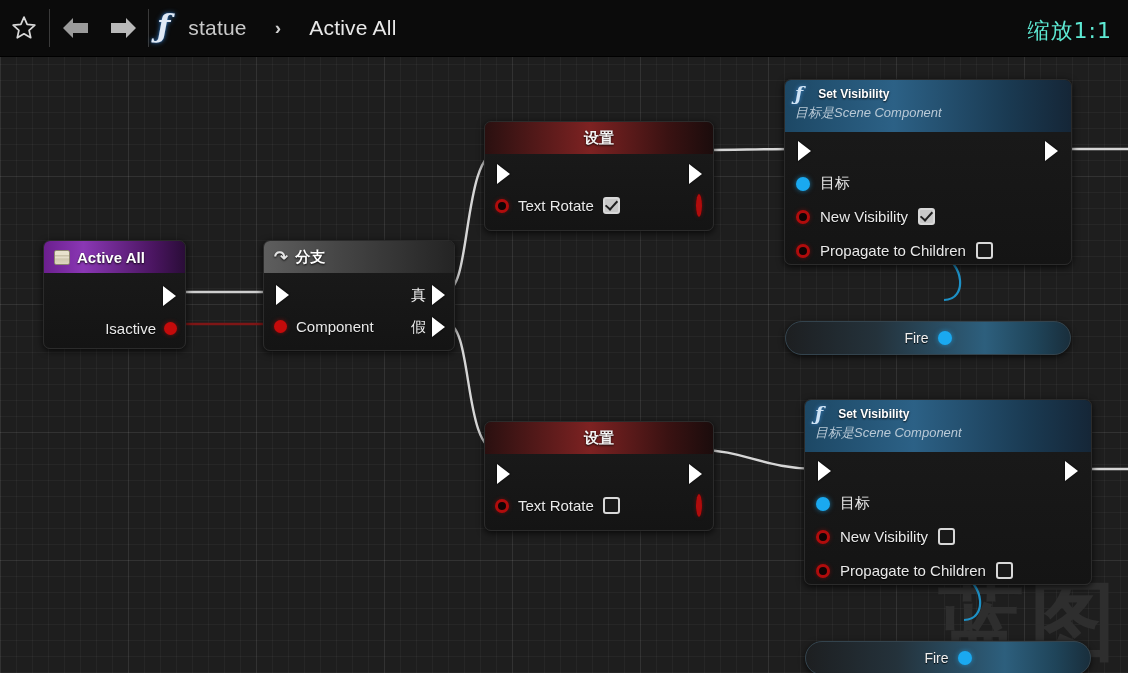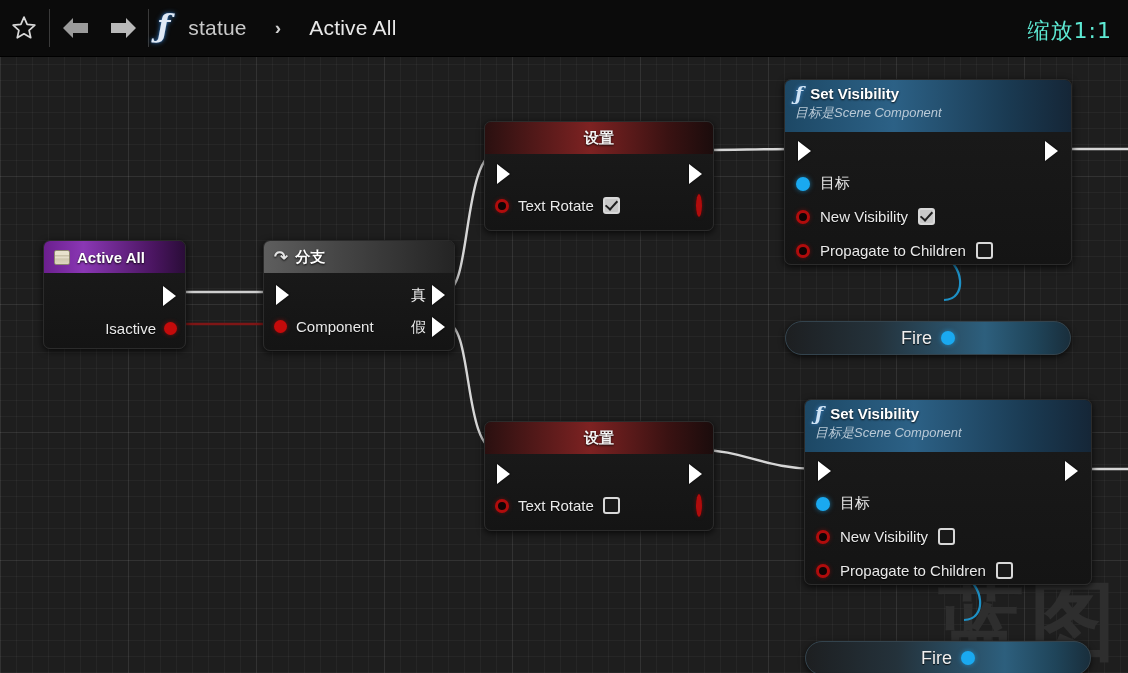--- a/index.html
+++ b/index.html
@@ -98,21 +98,21 @@
   }
   .node-head.red {
     background: linear-gradient(to right, #2a1010 0%, #7d2222 46%, #3a1212 80%, #1b0c0c 100%);
     justify-content: center;
   }
   .node-head-2 {
     height: 52px; display: block; padding: 4px 10px 0 10px;
     border-radius: 6px 6px 0 0;
     background: linear-gradient(to right, #1d4865 0%, #2c6186 38%, #1a3a52 78%, #152637 100%);
   }
-  .nh-title { font-size: 15px; font-weight: bold; color: #fff; text-shadow: 0 1px 2px rgba(0,0,0,.9); }
+  .nh-title { font-size: 12px; font-weight: bold; color: #fff; text-shadow: 0 1px 2px rgba(0,0,0,.9); margin-left: 8px; }
   .nh-sub { font-size: 13px; color: #b9c9d6; font-style: italic; margin-top: 1px; }
   .nh-row { display: flex; align-items: center; gap: 7px; }
 
   .node-body { position: relative; padding: 6px 0 8px 0; }
 
   
   .exec-pin {
     width: 0; height: 0;
     border-top: 10px solid transparent;
     border-bottom: 10px solid transparent;
@@ -151,21 +151,21 @@
     transform: rotate(42deg);
   }
   .fire-bar {
     position: absolute; left: 0; width: 100%;
     height: 34px; border-radius: 17px;
     background: linear-gradient(to right, #1d1f21 0%, #24323b 32%, #2d5f7d 70%, #1f4459 88%, #192e3c 100%);
     border: 1px solid #33434d;
     display: flex; align-items: center; justify-content: center; gap: 9px;
     box-shadow: 0 2px 6px rgba(0,0,0,.7);
   }
-  .fire-lbl { font-size: 18px; color: #f0f0f0; text-shadow: 0 1px 1px rgba(0,0,0,.9); }
+  .fire-lbl { font-size: 14px; color: #f0f0f0; text-shadow: 0 1px 1px rgba(0,0,0,.9); }
 
   
   .aa-ico {
     width: 16px; height: 15px; border-radius: 2px;
     background: linear-gradient(to bottom, #e8e2cd 0%, #e8e2cd 32%, #c9c2a8 34%, #e8e2cd 52%, #cfc8ae 60%, #ded7bf 100%);
     border: 1px solid #8d8771;
   }
   .branch-ico {
     font-size: 17px; color: #e4e4e4; line-height: 1;
     font-family: "DejaVu Sans", sans-serif;

